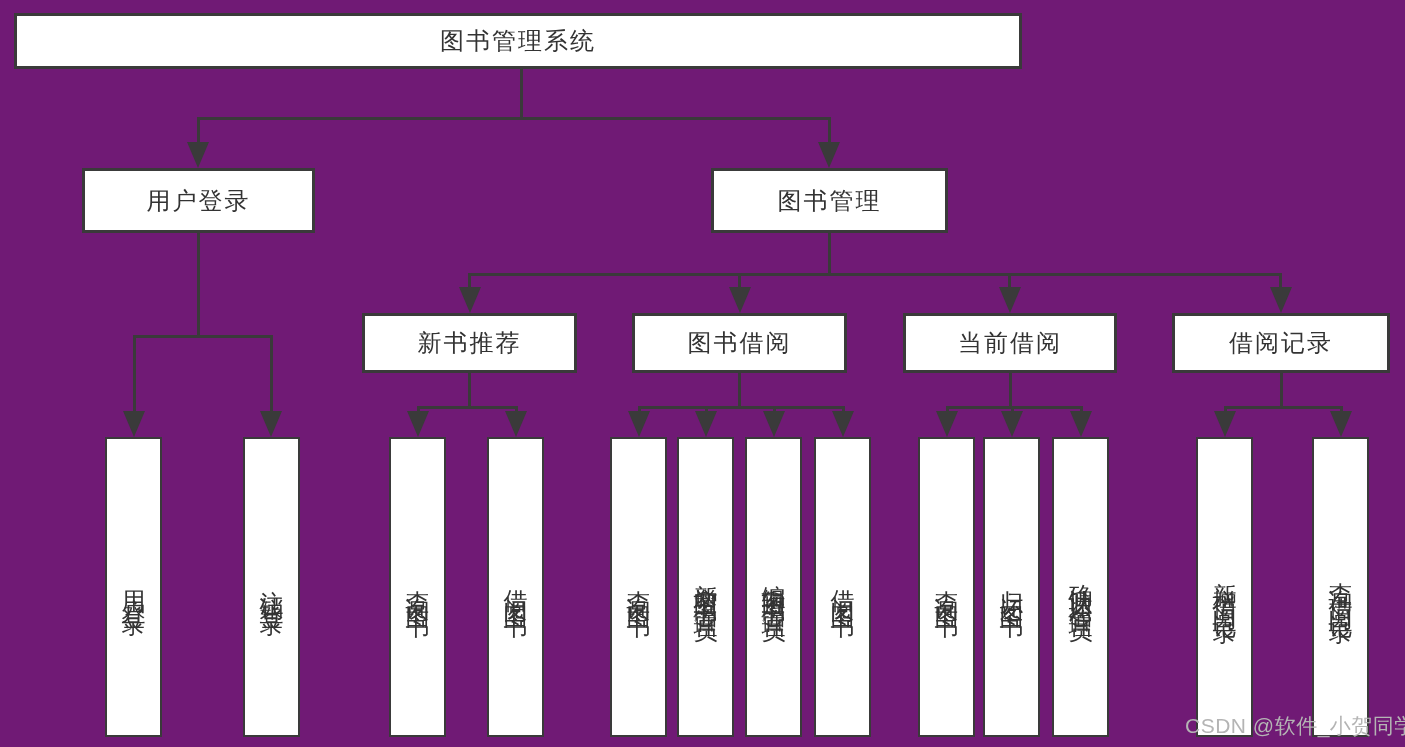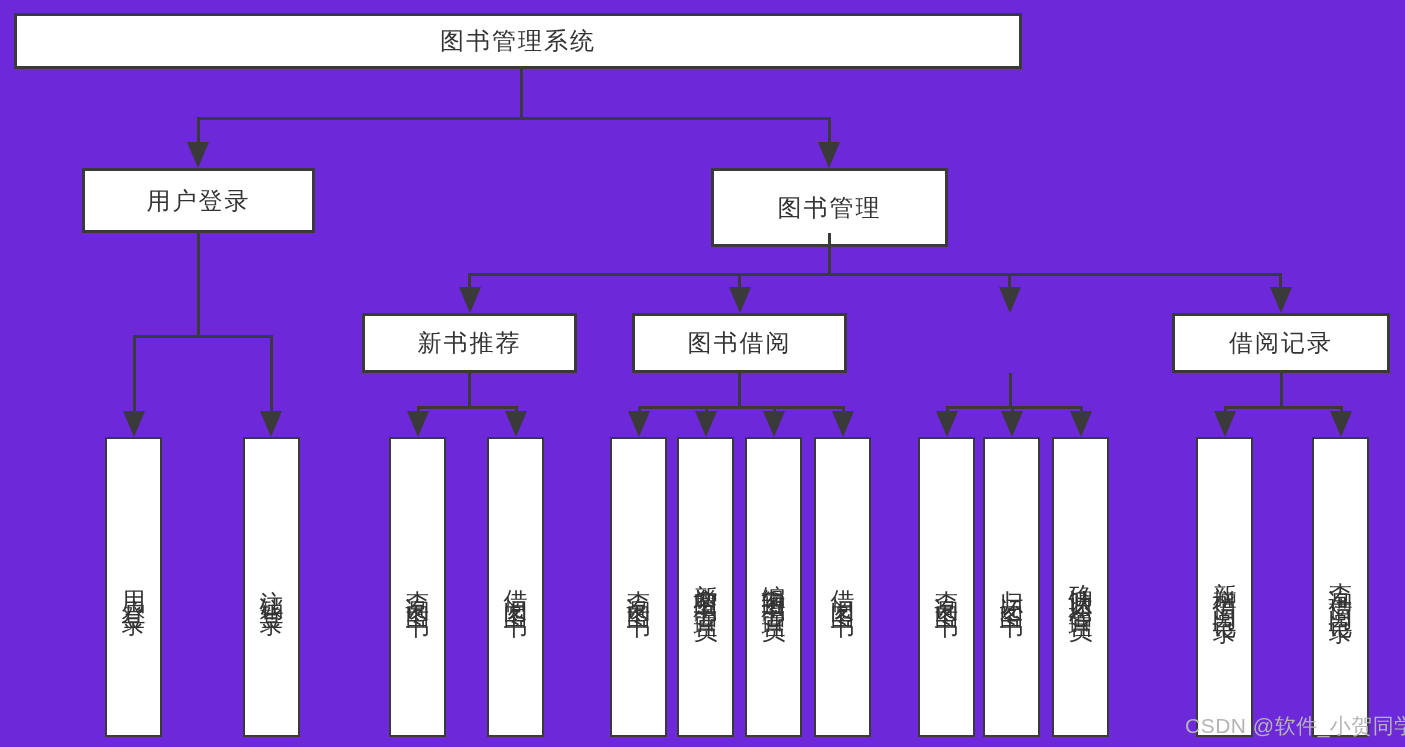--- a/index.html
+++ b/index.html
@@ -1,20 +1,20 @@
 <!DOCTYPE html>
 <html><head>
 <meta charset="utf-8">
 <style>
   html, body { margin: 0; padding: 0; background: #ffffff; }
   .canvas {
     position: relative;
     width: 1405px;
     height: 747px;
-    background: #6d28d9;
+    background: #701a75;
     font-family: "Liberation Sans", "DejaVu Sans", sans-serif;
     overflow: hidden;
   }
   
   .box {
     position: absolute;
     box-sizing: border-box;
     background: #ffffff;
     border: 3px solid #3a3a3a;
     color: #333333;
@@ -39,21 +39,21 @@
   .arrow {
     position: absolute;
     width: 0; height: 0;
     border-left: 11px solid transparent;
     border-right: 11px solid transparent;
     border-top: 26px solid #3a3a3a;
   }
   
   #n-root { left: 14px;  top: 13px;  width: 1008px; height: 56px; }
   #n-user { left: 82px;  top: 168px; width: 233px;  height: 65px; }
-  #n-book { left: 711px; top: 168px; width: 237px;  height: 79px; }
+  #n-book { left: 711px; top: 168px; width: 237px;  height: 65px; }
   #n-g0 { left: 362px;  top: 313px; width: 215px; height: 60px; }
   #n-g1 { left: 632px;  top: 313px; width: 215px; height: 60px; }
   #n-g2 { left: 903px;  top: 313px; width: 214px; height: 60px; }
   #n-g3 { left: 1172px; top: 313px; width: 218px; height: 60px; }
   #n-l0a { left: 105px; }  #n-l0b { left: 243px; }
   #n-l1a { left: 389px; }  #n-l1b { left: 487px; }
   #n-l2a { left: 610px; }  #n-l2b { left: 677px; }
   #n-l2c { left: 745px; }  #n-l2d { left: 814px; }
   #n-l3a { left: 918px; }  #n-l3b { left: 983px; }  #n-l3c { left: 1052px; }
   #n-l4a { left: 1196px; } #n-l4b { left: 1312px; }
@@ -158,20 +158,21 @@
   <div class="vline" id="c-book-s1"></div>
   <div class="vline" id="c-book-s2"></div>
   <div class="vline" id="c-book-s3"></div>
   <div class="arrow" id="a-book-0"></div>
   <div class="arrow" id="a-book-1"></div>
   <div class="arrow" id="a-book-2"></div>
   <div class="arrow" id="a-book-3"></div>
 
   <div class="box hbox" id="n-g1">图书借阅</div>
   <div class="box hbox" id="n-g0">新书推荐</div>
+  <div class="box hbox" id="n-g2">当前借阅</div>
   <div class="box hbox" id="n-g3">借阅记录</div>
 
   <div class="vline" id="c-g0-v"></div>
   <div class="hline" id="c-g0-h"></div>
   <div class="vline" id="c-g0-s0"></div>
   <div class="vline" id="c-g0-s1"></div>
   <div class="arrow" id="a-g0-0"></div>
   <div class="arrow" id="a-g0-1"></div>
 
   <div class="vline" id="c-g1-v"></div>

